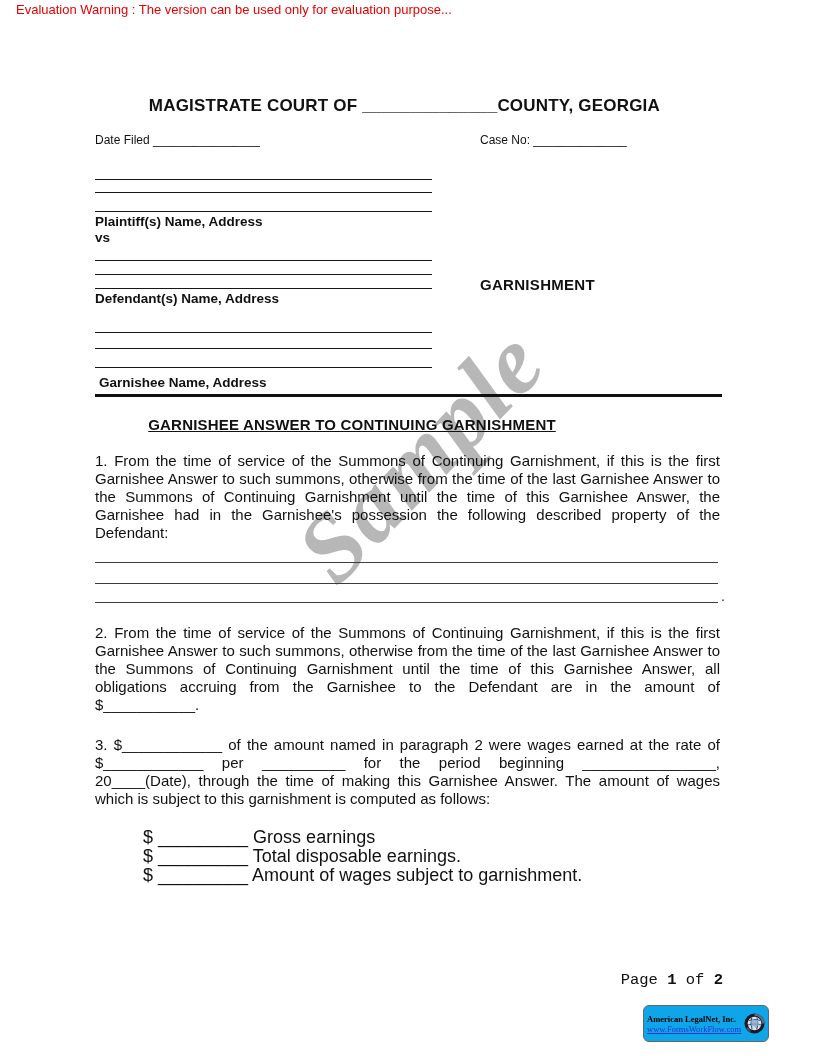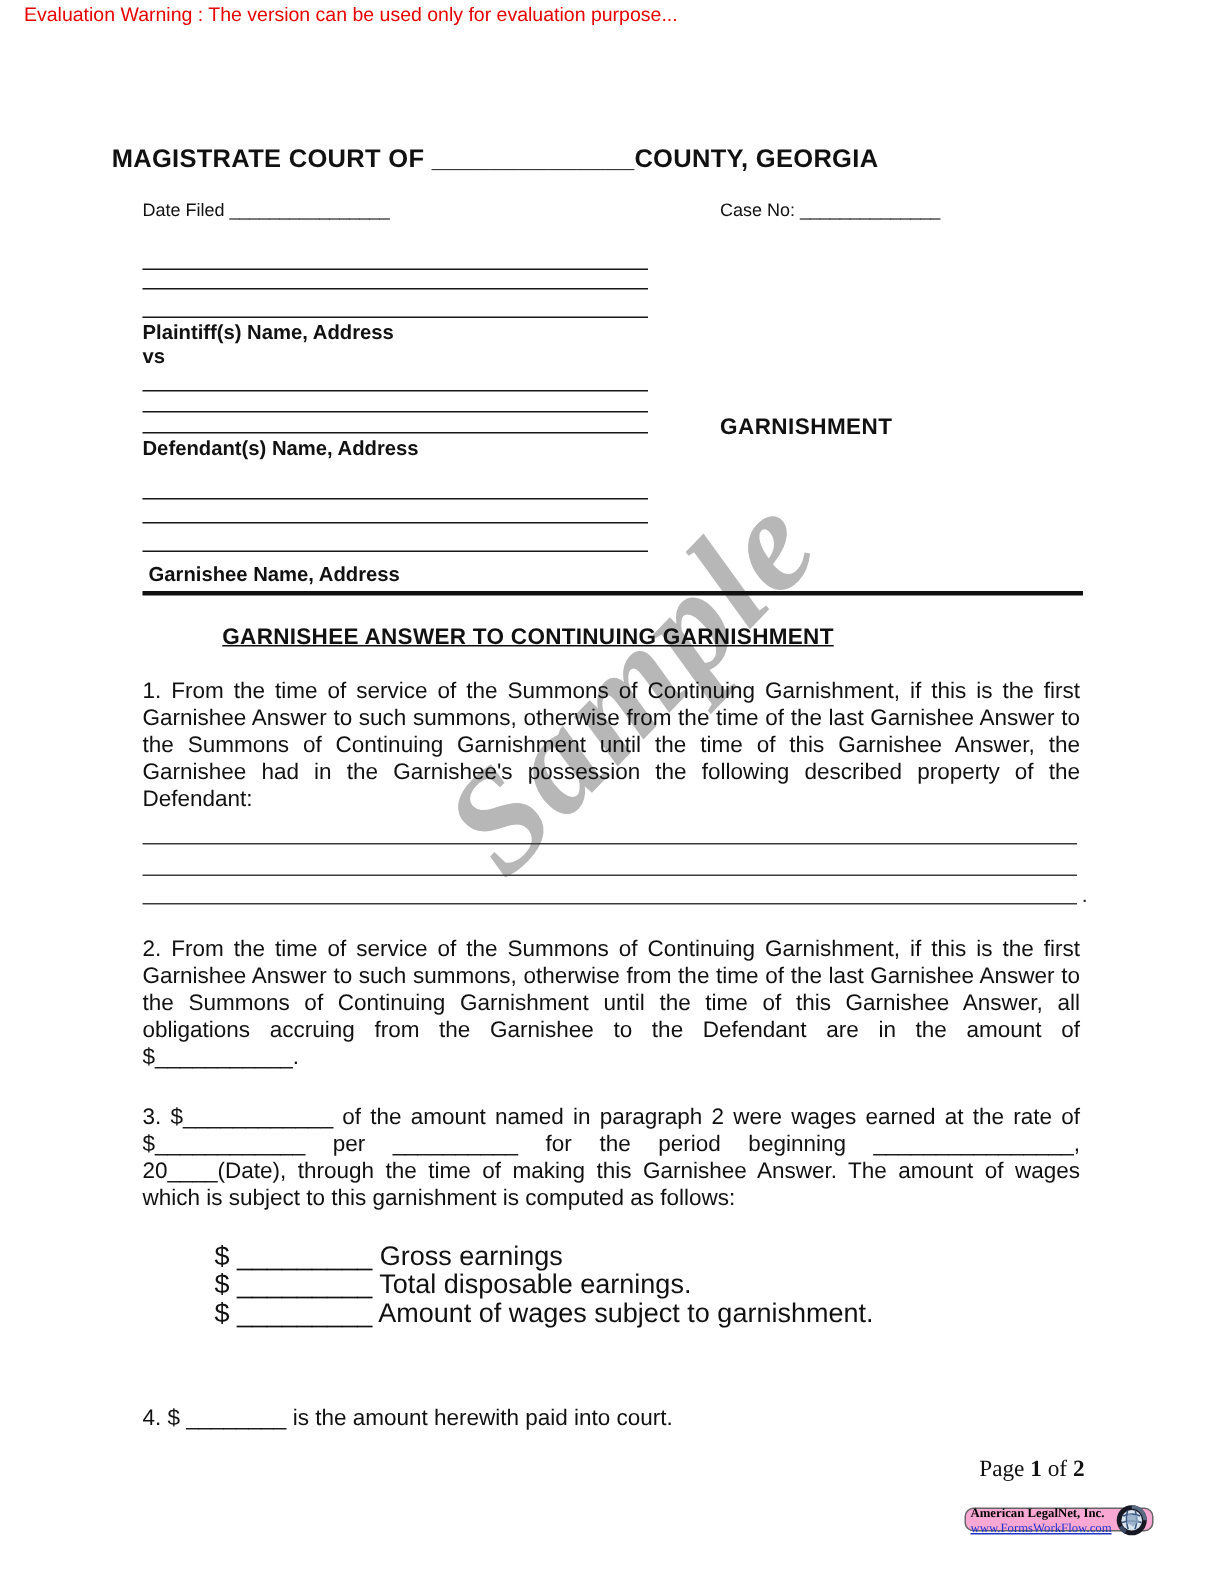--- a/index.html
+++ b/index.html
@@ -30,21 +30,21 @@
     font-size: 96px;
     color: #b7b7b7;
     transform: rotate(-46deg);
     transform-origin: center center;
     letter-spacing: 2px;
     pointer-events: none;
   }
 
   .title {
     top: 96px; left: 0; width: 660px;
-    text-align: center;
+    text-align: right;
     font-size: 17px;
     font-weight: bold;
     letter-spacing: 0.2px;
   }
 
   .field { font-size: 12px; }
   .date-filed { top: 133px; left: 95px; }
   .case-no   { top: 133px; left: 480px; }
 
   .pline {
@@ -104,31 +104,31 @@
 
   .wage-list {
     top: 828px; left: 143px; width: 577px;
     font-size: 18px;
     line-height: 19px;
   }
   .wage-item { text-align: justify; }
 
   .page-number {
     top: 971px; right: 93px;
-    font-family: Liberation Serif, serif;
+    font-family: Liberation Mono, monospace;
     font-size: 15.5px;
     color: #111;
   }
   .page-number .num { font-weight: bold; }
 
   .logo-box {
-    top: 1005px; left: 643px; width: 126px; height: 16px;
+    top: 1005px; left: 643px; width: 126px; height: 37px;
     border: 1.6px solid #666;
     border-radius: 6px;
-    background: #f9a8d4;
+    background: #0ea5e9;
     display: flex;
     align-items: center;
     padding: 1px 3px;
     box-sizing: border-box;
   }
   .logo-text {
     flex: 1;
     font-family: "Liberation Serif", serif;
     font-size: 8.5px;
     line-height: 10px;
@@ -186,21 +186,20 @@
   <div class="para p2">2. From the time of service of the Summons of Continuing Garnishment, if this is the first Garnishee Answer to such summons, otherwise from the time of the last Garnishee Answer to the Summons of Continuing Garnishment until the time of this Garnishee Answer, all obligations accruing from the Garnishee to the Defendant are in the amount of $___________.</div>
 
   <div class="para p3">3. $____________ of the amount named in paragraph 2 were wages earned at the rate of $____________ per __________ for the period beginning ________________, 20____(Date), through the time of making this Garnishee Answer. The amount of wages which is subject to this garnishment is computed as follows:</div>
 
   <div class="wage-list">
     <div class="wage-item">$ _________ Gross earnings</div>
     <div class="wage-item">$ _________ Total disposable earnings.</div>
     <div class="wage-item">$ _________ Amount of wages subject to garnishment.</div>
   </div>
 
-  <div class="para p4">4. $ ________ is the amount herewith paid into court.</div>
 
   <div class="page-number"><span>Page </span><span class="num">1</span><span> of </span><span class="num">2</span></div>
 
   <div class="logo-box">
     <div class="logo-text">
       <div class="logo-line1">American LegalNet, Inc.</div>
       <div class="logo-line2">www.FormsWorkFlow.com</div>
     </div>
     <svg class="globe" viewBox="0 0 22 22">
       <circle cx="11" cy="11" r="10.5" fill="#181824"></circle>

